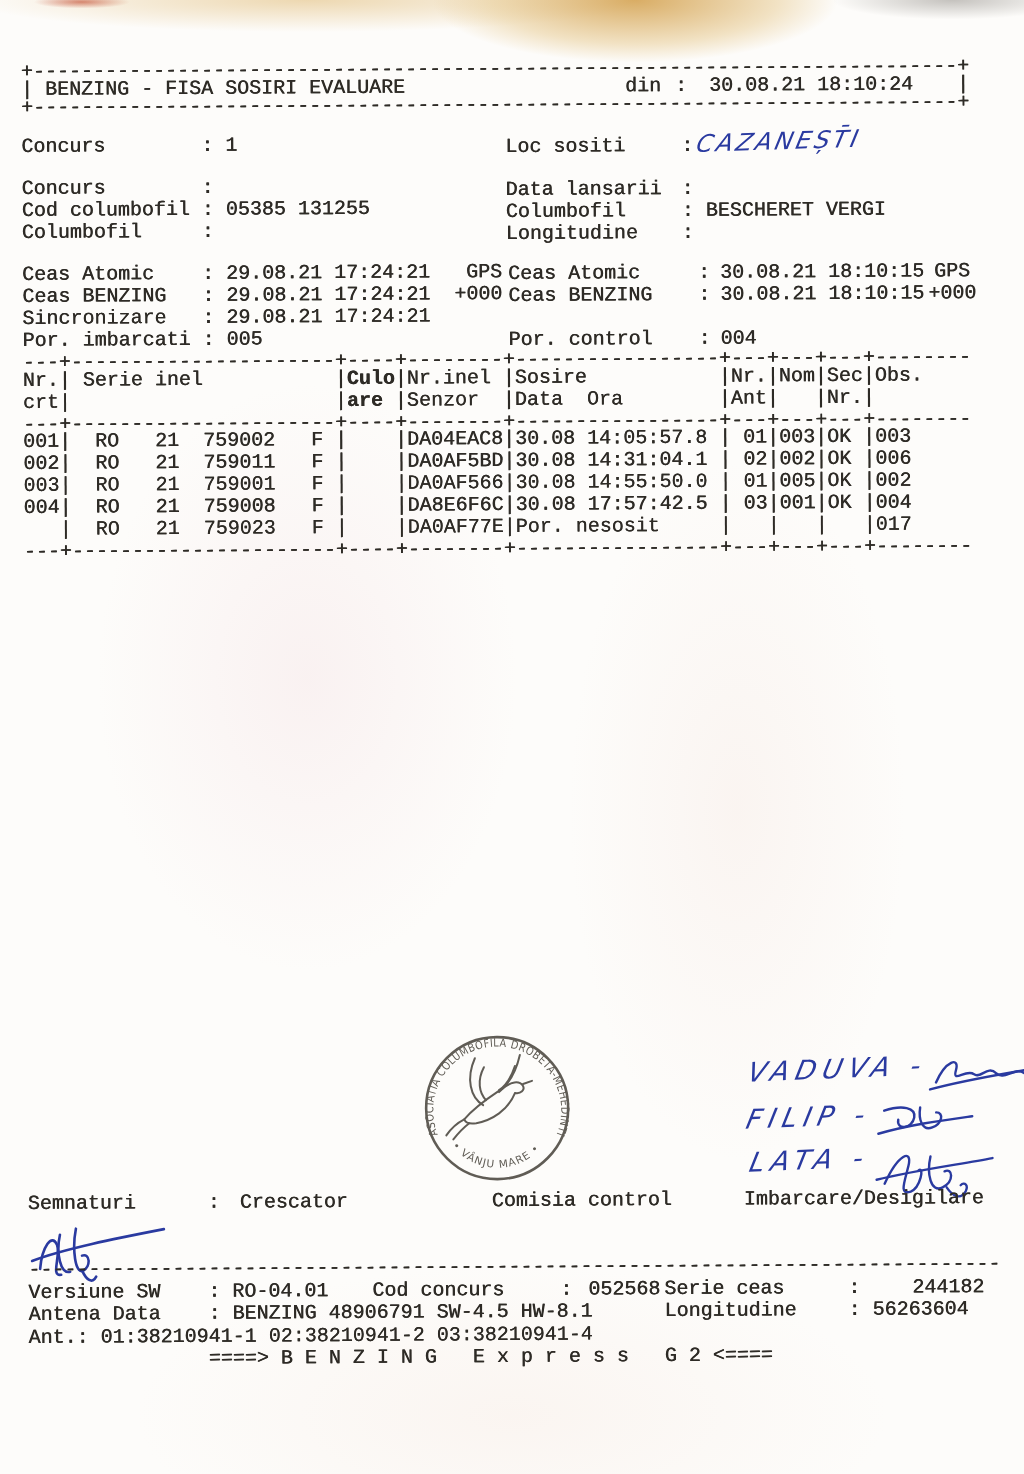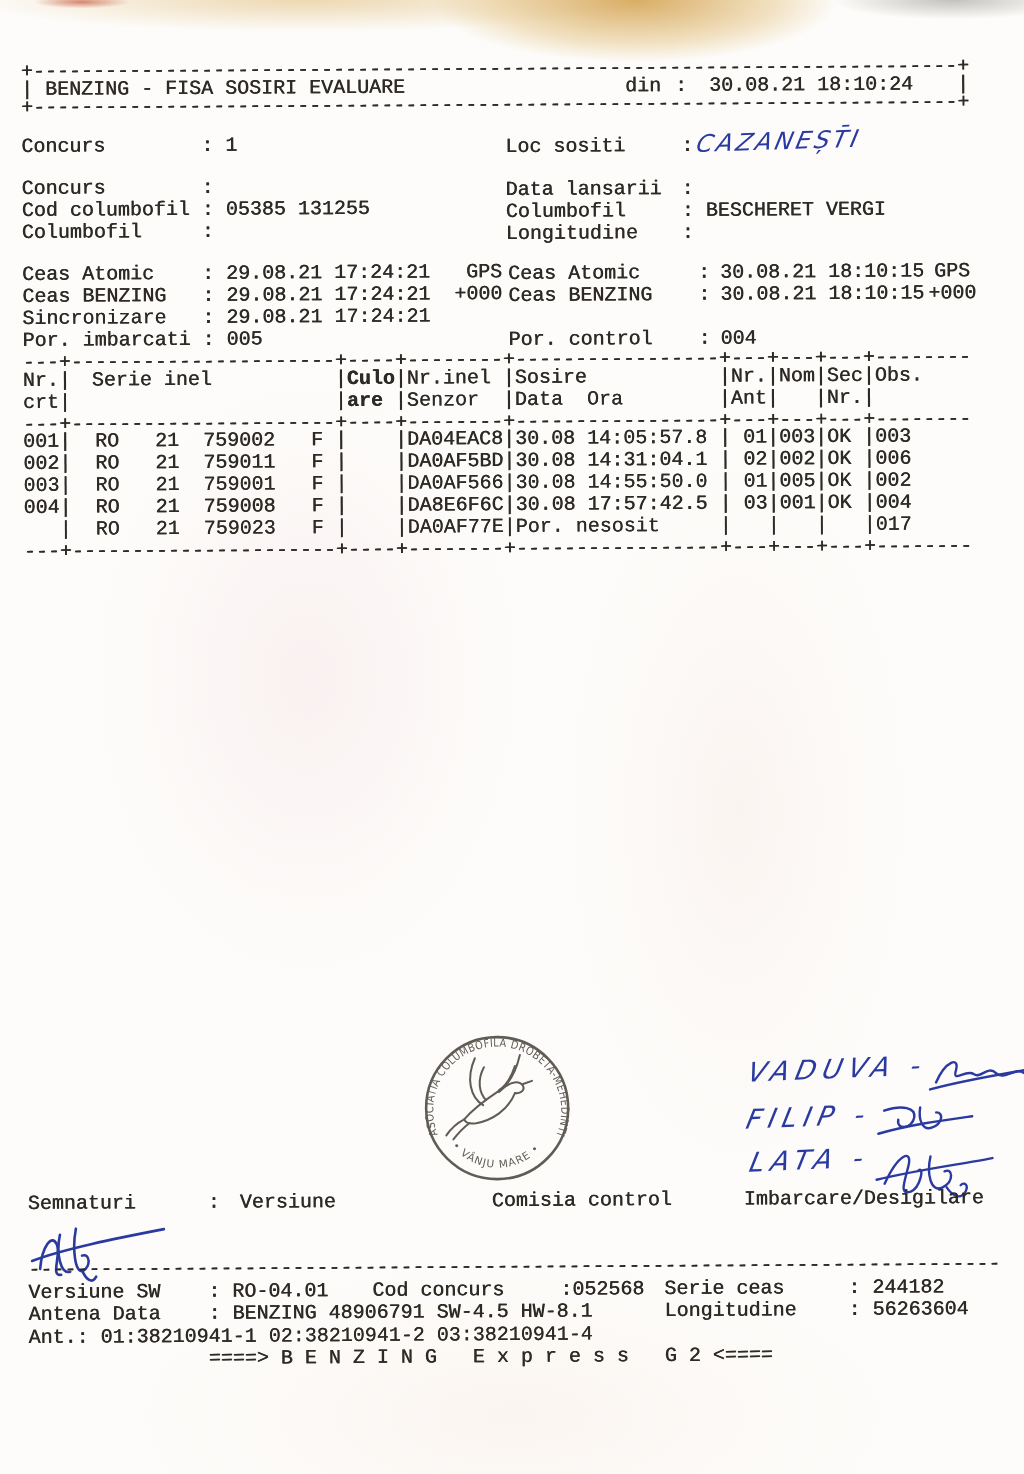--- a/index.html
+++ b/index.html
@@ -25,21 +25,21 @@
   
   .trow{position:absolute; left:24px; display:flex; font-size:20px; line-height:22px; white-space:pre; text-shadow:0.45px 0 currentColor;}
   .trow .cell{display:inline-block; white-space:pre; overflow:visible;}
   .p{width:12px; display:inline-block;}
   .cw3{width:36px;} .cw22{width:264px;} .cw4{width:48px;font-weight:bold;} .cw8{width:96px;} .cw17{width:204px;}
   .pad1{padding-left:12px; box-sizing:border-box;}
   .s-co{display:inline-block; margin-left:24px; width:24px;}
   .s-yr{display:inline-block; margin-left:36px; width:24px;}
   .s-ring{display:inline-block; margin-left:24px; width:72px;}
   .s-sex{display:inline-block; margin-left:36px; width:12px;}
-  .h-ind{display:inline-block; margin-left:21px;}
+  .h-ind{display:inline-block; margin-left:12px;}
   
   .hand{font-family:"DejaVu Sans",sans-serif; font-style:italic; color:#2a3aa0; text-shadow:none;}
   .hand-row{position:absolute; display:flex; align-items:flex-start; color:#2a3aa0;}
   .hand-name{font-family:"DejaVu Sans",sans-serif; font-style:italic; font-size:27px; letter-spacing:6px;
              transform:skewX(-14deg) rotate(-2deg); white-space:pre;}
   .loc-hand{font-size:24px; letter-spacing:3px; transform:skewX(-14deg) rotate(-1.5deg); display:inline-block;}
   .sigsvg{overflow:visible;}
   
   .stamp{position:absolute; opacity:.85;}
   .stamp text{font-family:"DejaVu Sans",sans-serif; fill:#454139;}
@@ -228,21 +228,21 @@
         <path d="M62,13 C58,30 62,50 74,44 C86,38 84,24 76,28"></path>
         <path d="M78,44 C84,53 92,57 97,48 C100,42 96,38 92,42"></path>
         <path d="M8,36 C44,27 92,21 124,15"></path>
       </g>
     </svg>
   </div>
 
   <div class="ln" style="top:1190px">
     <span style="left:24px">Semnaturi</span>
     <span style="left:204px">:</span>
-    <span style="left:236px">Versiune</span>
+    <span style="left:236px">Crescator</span>
     <span style="left:488px">Comisia control</span>
     <span style="left:740px">Imbarcare/Desigilare</span>
   </div>
 
   <svg class="sigsvg" style="position:absolute; left:26px; top:1222px" width="140" height="64" viewBox="0 0 140 64">
     <g fill="none" stroke="#2a3aa0" stroke-width="2.6" stroke-linecap="round">
       <path d="M10,44 C12,22 22,8 27,20 C31,31 20,52 31,50"></path>
       <path d="M30,10 C26,28 30,50 40,47"></path>
       <path d="M46,4 C42,24 45,50 53,46 C61,42 60,28 52,31"></path>
       <path d="M52,46 C56,55 62,60 66,52"></path>
@@ -251,24 +251,24 @@
   </svg>
 
   <div class="rule" style="top:1256px">---------------------------------------------------------------------------------</div>
 
   <div class="ln" style="top:1279px">
     <span style="left:24px">Versiune SW</span>
     <span style="left:204px">:</span>
     <span style="left:228px">RO-04.01</span>
     <span style="left:368px">Cod concurs</span>
     <span style="left:556px">:</span>
-    <span style="left:568px">052568</span>
+    <span style="left:584px">052568</span>
     <span style="left:660px">Serie ceas</span>
     <span style="left:844px">:</span>
-    <span style="left:868px">244182</span>
+    <span style="left:908px">244182</span>
   </div>
 
   <div class="ln" style="top:1301px">
     <span style="left:24px">Antena Data</span>
     <span style="left:204px">:</span>
     <span style="left:228px">BENZING 48906791 SW-4.5 HW-8.1</span>
     <span style="left:660px">Longitudine</span>
     <span style="left:844px">:</span>
     <span style="left:868px">56263604</span>
   </div>

